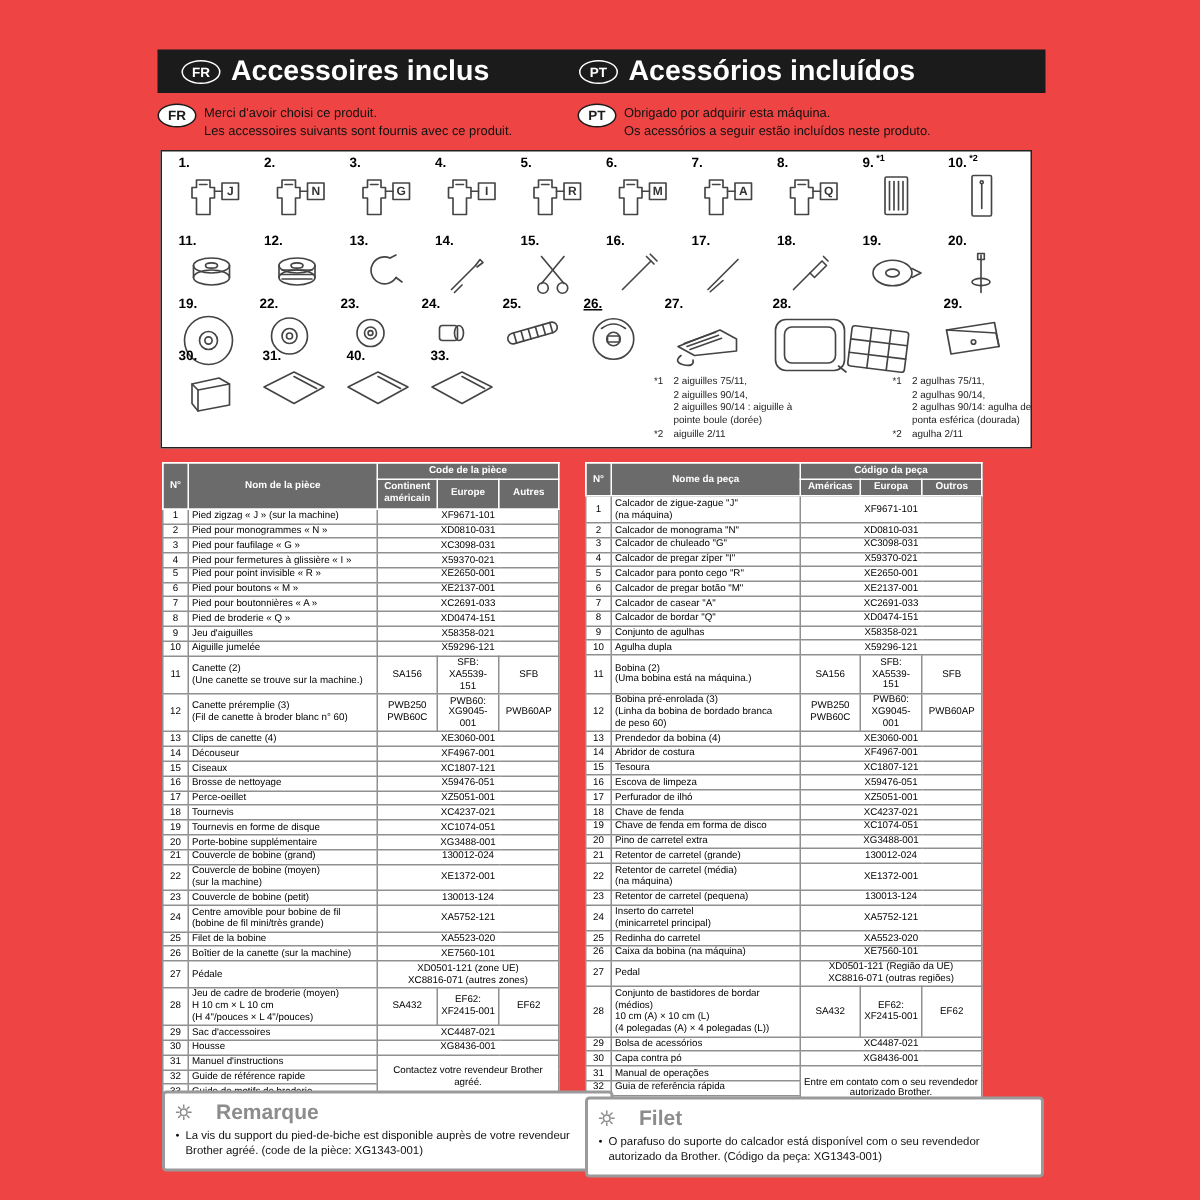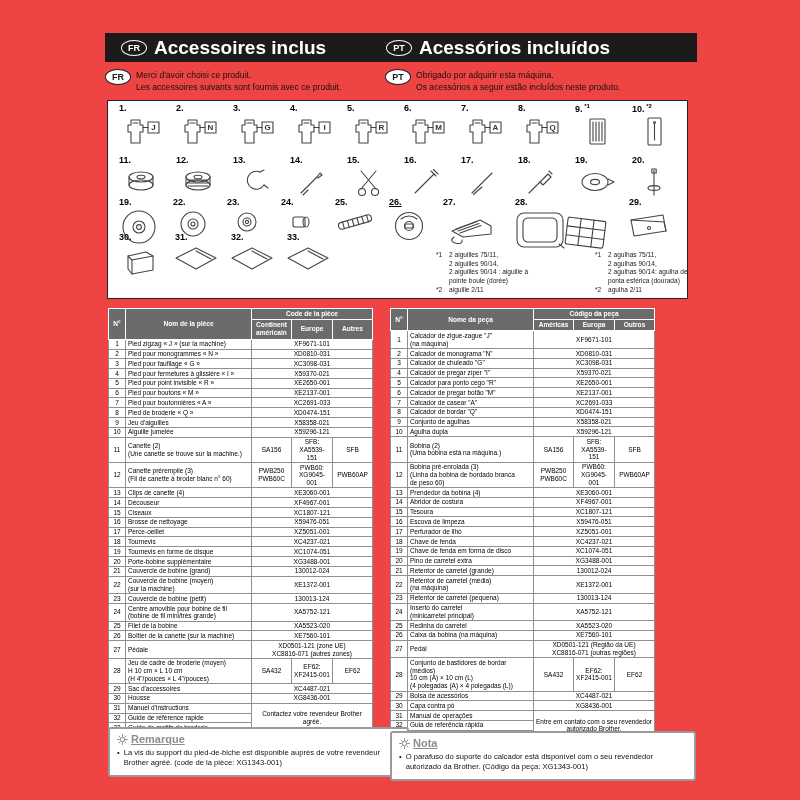--- a/index.html
+++ b/index.html
@@ -51,21 +51,21 @@
                 vertical-align:middle;color:#000;}
   td.num{text-align:center;padding:0.5px 0;}
   td.name{white-space:pre-line;}
   td.code{text-align:center;white-space:pre-line;}
   td.dealer{text-align:center;white-space:normal;}
 
   
   .note-box{position:absolute;border:2px solid #9a9a9a;border-radius:3px;background:#fff;padding:4px 7px 6px;}
   #note-fr{left:108px;top:727px;width:283px;}
   #note-pt{left:390px;top:731px;width:288px;}
-  .note-title{display:flex;align-items:center;gap:3px;color:#8c8c8c;font-weight:bold;font-size:11px;margin-bottom:3px;text-decoration:underline;}
+  .note-title{display:flex;align-items:center;gap:16px;color:#8c8c8c;font-weight:bold;font-size:14px;margin-bottom:3px;}
   .note-title svg{stroke:#8c8c8c;fill:none;stroke-width:1;stroke-linecap:round;}
   .note-body{display:flex;gap:4px;font-size:7.6px;line-height:1.35;color:#111;}
   .bullet{flex:none;}
 </style>
 </head>
 <body>
 
 <div class="page">
 
   <div class="black-bar">
@@ -445,21 +445,21 @@
         <div class="fig-cell" style="width: 56px;">
           <div class="fig-num">31.</div>
           <div class="fig-icon">
             <svg width="50" height="32" viewBox="0 0 50 32">
               <path d="M25 5l20 10-20 11L5 15z"></path>
               <path d="M25 8l15 8"></path>
             </svg>
           </div>
         </div>
         <div class="fig-cell" style="width: 56px;">
-          <div class="fig-num">32.</div>
+          <div class="fig-num">40.</div>
           <div class="fig-icon">
             <svg width="50" height="32" viewBox="0 0 50 32">
               <path d="M25 5l20 10-20 11L5 15z"></path>
               <path d="M25 8l15 8"></path>
             </svg>
           </div>
         </div>
         <div class="fig-cell" style="width: 56px;">
           <div class="fig-num">33.</div>
           <div class="fig-icon">
@@ -937,21 +937,21 @@
           <circle cx="5.5" cy="5.5" r="2.2"></circle>
           <line x1="5.5" y1="0.6" x2="5.5" y2="2.3"></line>
           <line x1="5.5" y1="8.7" x2="5.5" y2="10.4"></line>
           <line x1="0.6" y1="5.5" x2="2.3" y2="5.5"></line>
           <line x1="8.7" y1="5.5" x2="10.4" y2="5.5"></line>
           <line x1="2" y1="2" x2="3.2" y2="3.2"></line>
           <line x1="7.8" y1="7.8" x2="9" y2="9"></line>
           <line x1="9" y1="2" x2="7.8" y2="3.2"></line>
           <line x1="2" y1="9" x2="3.2" y2="7.8"></line>
         </svg>
-      <span>Nota</span>
+      <span>Filet</span>
     </div>
     <div class="note-body">
       <span class="bullet">•</span>
       <span>O parafuso do suporte do calcador está disponível com o seu revendedor autorizado da Brother. (Código da peça: XG1343-001)</span>
     </div>
   </div>
 
 </div>
 
 </body></html>

